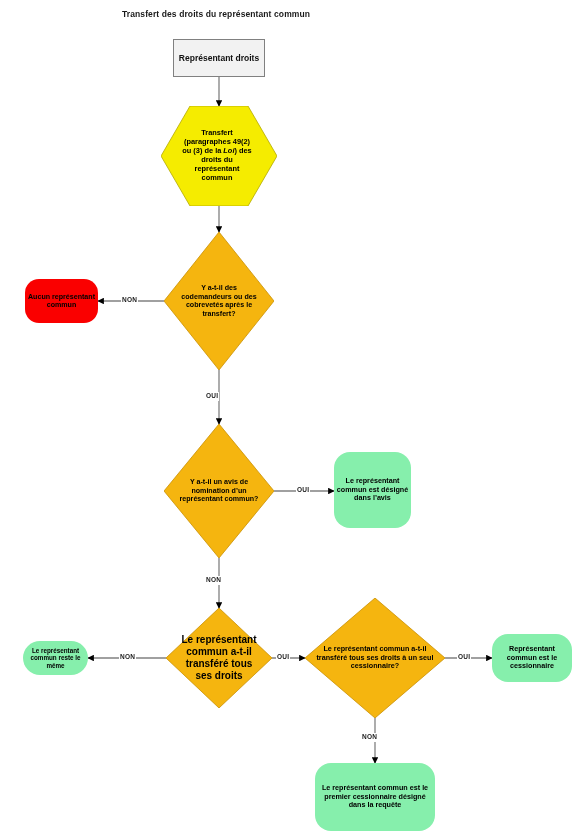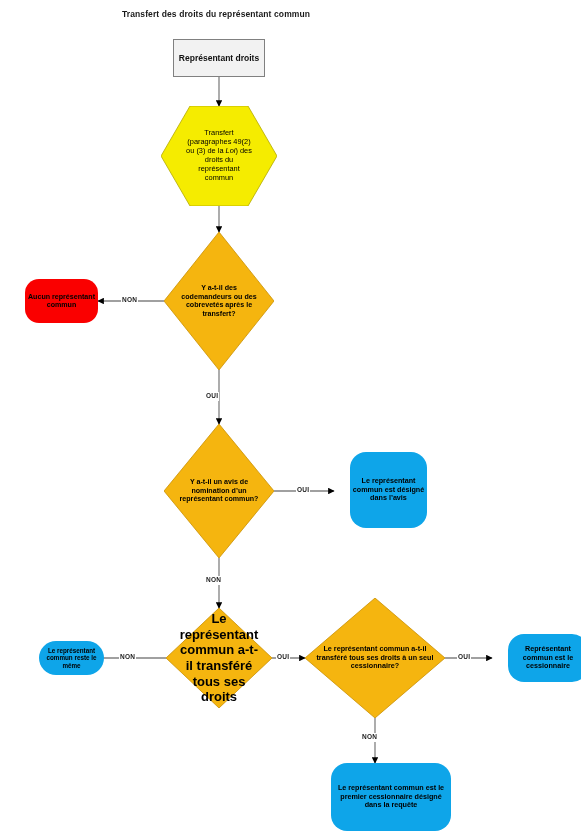--- a/index.html
+++ b/index.html
@@ -33,36 +33,36 @@
   .rect-node {
     background: #f2f2f2;
     border: 1px solid #808080;
     color: #111;
   }
 
   
   .hex-wrap { position: absolute; z-index: 3; }
   .hex-wrap .hex-text {
     position: absolute; left: 0; top: 0; width: 100%; height: 100%;
-    display: flex; align-items: center; justify-content: center;
-    text-align: center; font-weight: normal; line-height: 1.2;
+    display: flex; align-items: center; justify-content: flex-start;
+    text-align: center; font-weight: bold; line-height: 1.2;
   }
 
   
   .dia-wrap { position: absolute; z-index: 3; }
   .dia-wrap .dia-text {
     position: absolute; left: 0; top: 0; width: 100%; height: 100%;
     display: flex; align-items: center; justify-content: center;
     text-align: center; font-weight: bold; line-height: 1.2;
   }
 
   
   .pill-node { color: #000; }
   .pill-red { background: #fa0000; border-radius: 14px; }
-  .pill-green { background: #0ea5e9; border-radius: 16px; margin-left: 16px; }
+  .pill-green { background: #86efac; border-radius: 16px; }
 
   .edge-label {
     position: absolute;
     font-size: 6.5px;
     font-weight: bold;
     color: #1a1a1a;
     background: #ffffff;
     line-height: 1;
     padding: 1px 1px;
     z-index: 4;
@@ -178,21 +178,21 @@
   </div>
 
   <div class="node pill-node pill-green" style="left:325px; top:452px; width:77px; height:76px; font-size:7.2px;">
     <span class="label">Le représentant commun est désigné dans l’avis</span>
   </div>
 
   <div class="dia-wrap" style="left:157px; top:608px; width:106px; height:100px;">
     <svg width="106" height="100" viewBox="0 0 106 100" xmlns="http://www.w3.org/2000/svg">
       <polygon points="53,0 106,50 53,100 0,50" fill="#f5b50f" stroke="#c98f00" stroke-width="0.8"></polygon>
     </svg>
-    <div class="dia-text" style="font-size:13px;">
+    <div class="dia-text" style="font-size:10px;">
       <div style="width:80px;">Le représentant commun a-t-il transféré tous ses droits</div>
     </div>
   </div>
 
   <div class="node pill-node pill-green" style="left:14px; top:641px; width:65px; height:34px; font-size:6.3px; border-radius:17px;">
     <span class="label">Le représentant commun reste le même</span>
   </div>
 
   <div class="dia-wrap" style="left:296px; top:598px; width:140px; height:120px;">
     <svg width="140" height="120" viewBox="0 0 140 120" xmlns="http://www.w3.org/2000/svg">

